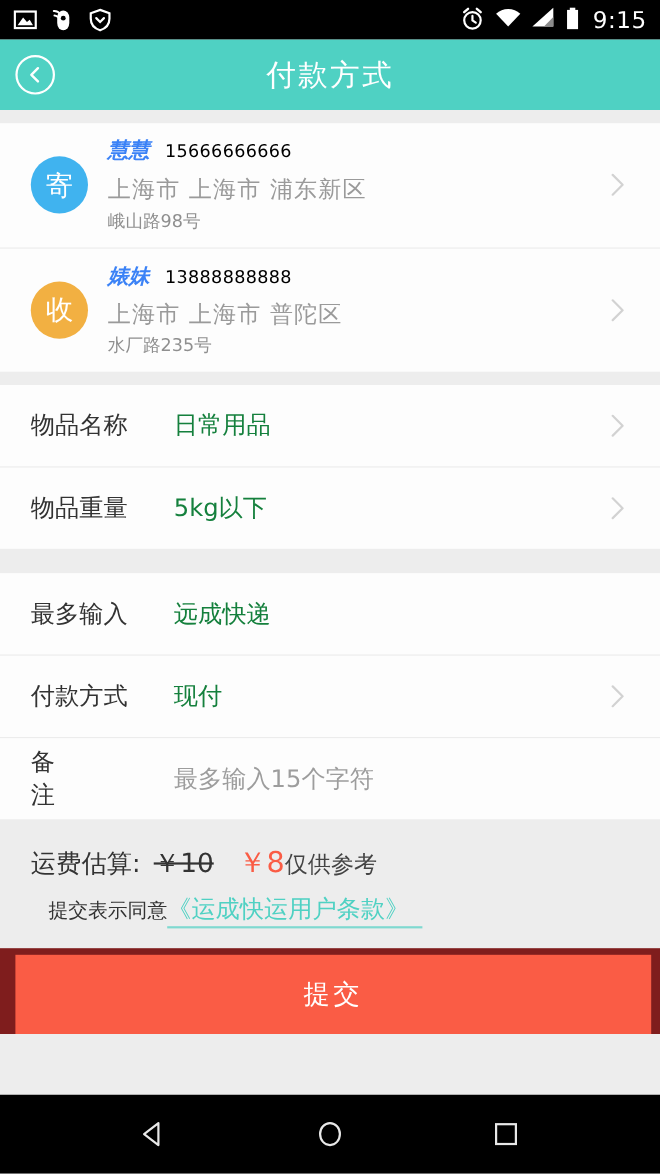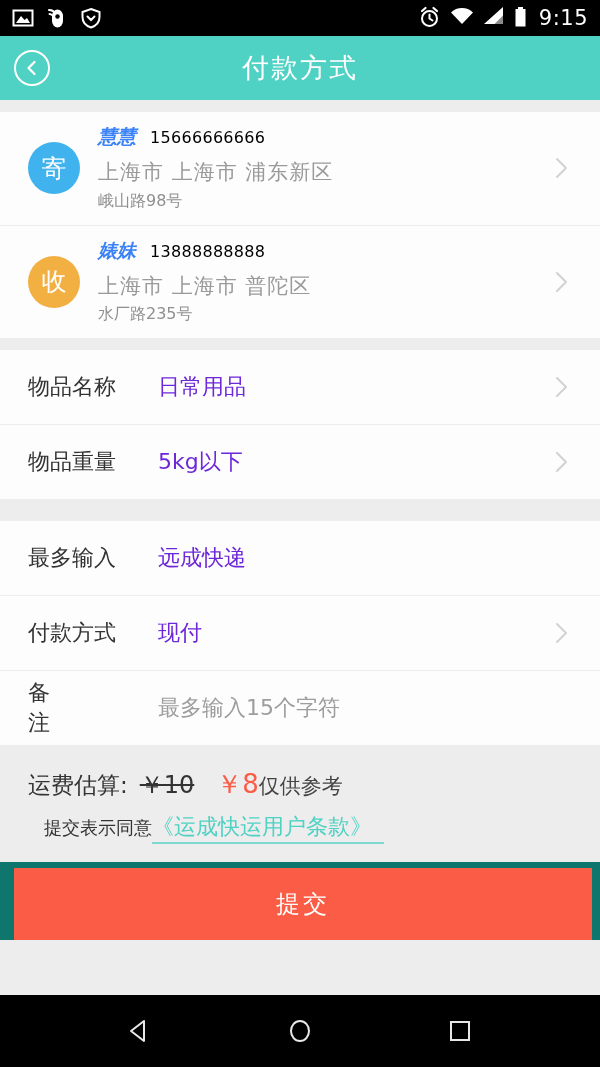--- a/index.html
+++ b/index.html
@@ -68,42 +68,42 @@
 
   
   .form-row {
     height: 74px; display: flex; align-items: center; cursor: pointer;
   }
   .form-label {
     font-size: 22px; color: #333; margin-left: 28px;
     width: 112px; flex: 0 0 112px;
   }
   .form-label.spaced { letter-spacing: 18px; }
-  .form-value { font-size: 22px; color: #6d28d9; margin-left: 18px; flex: 1 1 auto; }
+  .form-value { font-size: 22px; color: #15803d; margin-left: 18px; flex: 1 1 auto; }
   .form-value.placeholder { color: #9d9d9d; }
 
   
   .fee-block { padding: 22px 0 18px 28px; background: #ededed; }
   .fee-line1 { display: flex; align-items: baseline; margin-bottom: 10px; }
   .fee-label { font-size: 23px; color: #333; }
   .fee-old {
     font-size: 24px; color: #333; text-decoration: line-through;
     margin-left: 12px;
   }
   .fee-new { font-size: 26px; color: #fa5c45; margin-left: 22px; }
   .fee-note { font-size: 21px; color: #444; }
   .fee-line2 { display: flex; align-items: baseline; }
   .agree-text { font-size: 18px; color: #333; margin-left: 16px; }
   .agree-link {
     font-size: 22px; color: #4fd1c3; text-decoration: none;
     border-bottom: 2px solid #7fd9d0; padding-right: 12px; cursor: pointer; text-align: center;
   }
 
   
-  .submit-wrap { padding: 6px 8px 0 14px; background: #0f766e; }
+  .submit-wrap { padding: 6px 8px 0 14px; background: #7f1d1d; }
   .submit-btn {
     width: 100%; height: 72px; background: #fa5c45; border: none;
     color: #fff; font-size: 24px; letter-spacing: 3px; cursor: pointer;
     font-family: inherit;
   }
 
   
   .navbar {
     flex: 0 0 72px; background: #000; display: flex;
     align-items: center; justify-content: space-around; padding: 0 60px;

